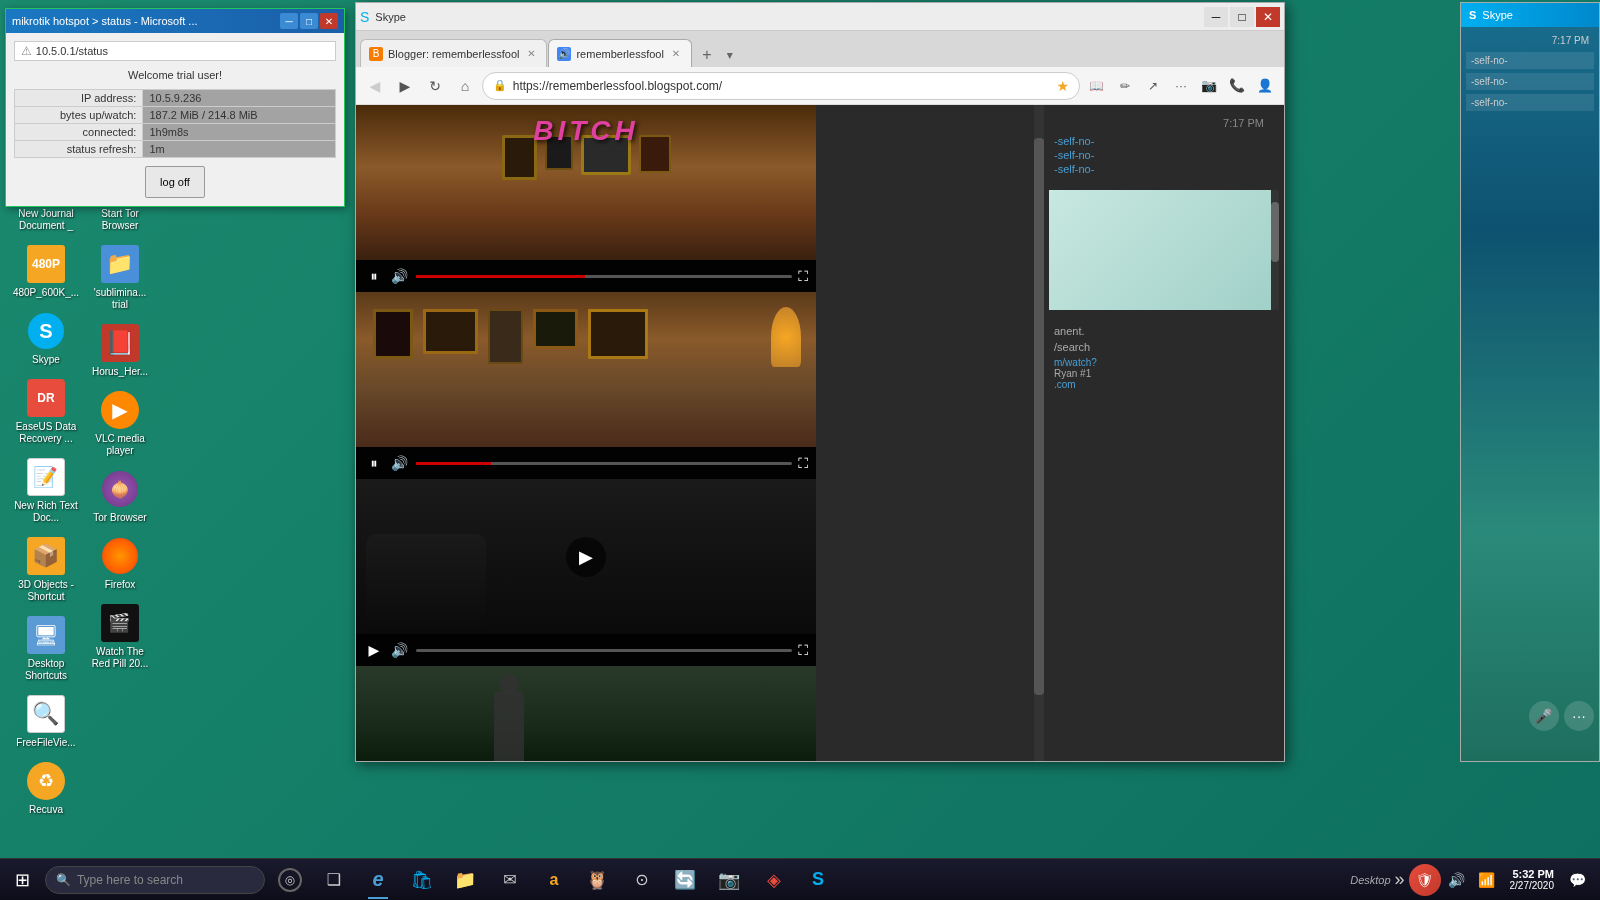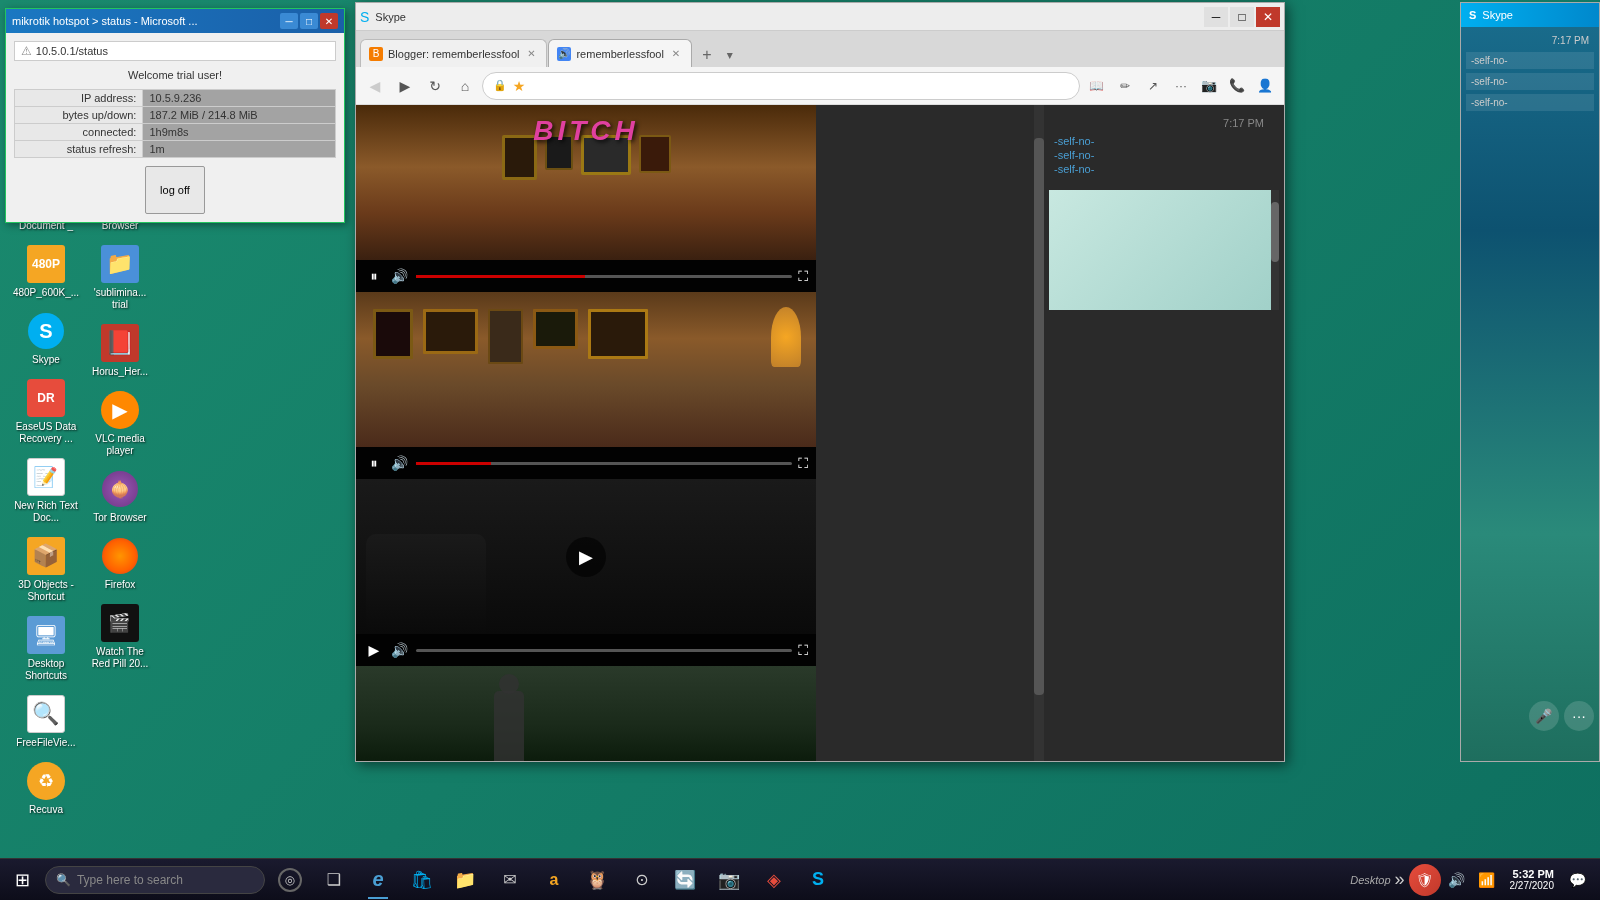--- a/index.html
+++ b/index.html
@@ -171,21 +171,21 @@
     }
 
     .info-table .value-cell {
       background: #a3a3a3;
       color: #333;
     }
 
     .logoff-btn {
       display: block;
       margin: 0 auto;
-      padding: 17px 14px;
+      padding: 9px 14px;
       background: #e8e8e8;
       border: 1px solid #999;
       font-size: 11px;
       cursor: pointer;
       border-radius: 2px;
     }
 
     
     .browser-window {
       position: absolute;
@@ -842,21 +842,21 @@
         <span>10.5.0.1/status</span>
       </div>
       <div class="welcome-text">Welcome trial user!</div>
       <table class="info-table">
         <tbody>
             <tr>
           <td class="label-cell">IP address:</td>
           <td class="value-cell">10.5.9.236</td>
         </tr>
         <tr>
-          <td class="label-cell">bytes up/down:</td>
+          <td class="label-cell">bytes up/watch:</td>
           <td class="value-cell">187.2 MiB / 214.8 MiB</td>
         </tr>
         <tr>
           <td class="label-cell">connected:</td>
           <td class="value-cell">1h9m8s</td>
         </tr>
         <tr>
           <td class="label-cell">status refresh:</td>
           <td class="value-cell">1m</td>
         </tr>
@@ -895,20 +895,21 @@
       <div class="tab-overflow-btn">▾</div>
     </div>
 
     <div class="browser-toolbar">
       <button class="nav-btn disabled">◀</button>
       <button class="nav-btn">▶</button>
       <button class="nav-btn">↻</button>
       <button class="nav-btn">⌂</button>
       <div class="address-bar">
         <span class="address-lock">🔒</span>
+        <span class="address-text">https://rememberlessfool.blogspot.com/</span>
         <span class="address-star">★</span>
       </div>
       <div class="toolbar-right-btns">
         <button class="nav-btn" style="font-size:12px;">📖</button>
         <button class="nav-btn" style="font-size:12px;">✏</button>
         <button class="nav-btn" style="font-size:12px;">↗</button>
         <button class="nav-btn" style="font-size:12px;">···</button>
         <button class="nav-btn" style="font-size:13px;">📷</button>
         <button class="nav-btn" style="font-size:13px;">📞</button>
         <button class="nav-btn" style="font-size:13px;">👤</button>
@@ -1012,20 +1013,27 @@
           <div class="sidebar-link">-self-no-</div>
           <div class="sidebar-link">-self-no-</div>
         </div>
 
         <div style="margin:5px;height:120px;background:linear-gradient(135deg,#c8e8e0,#a0d0c8);position:relative;overflow:hidden;">
           <div style="position:absolute;right:0;top:0;bottom:0;width:8px;background:#333;">
             <div style="width:100%;height:50%;background:#666;border-radius:4px;position:absolute;top:10%;"></div>
           </div>
         </div>
 
+        <div style="padding:8px 10px;">
+          <div style="color:#aaa;font-size:11px;line-height:1.6;">anent.</div>
+          <div style="color:#aaa;font-size:11px;">/search</div>
+          <div style="color:#4a9fd4;font-size:10px;margin-top:4px;">m/watch?</div>
+          <div style="color:#aaa;font-size:10px;">Ryan #1</div>
+          <div style="color:#4a9fd4;font-size:10px;">.com</div>
+        </div>
       </div>
 
       <div style="position:absolute;right:240px;top:0;width:10px;height:100%;background:#333;">
         <div style="width:100%;position:absolute;top:5%;height:85%;background:#555;border-radius:4px;"></div>
       </div>
     </div>
   </div>
 
   <div class="skype-panel">
     <div class="skype-title-bar">

